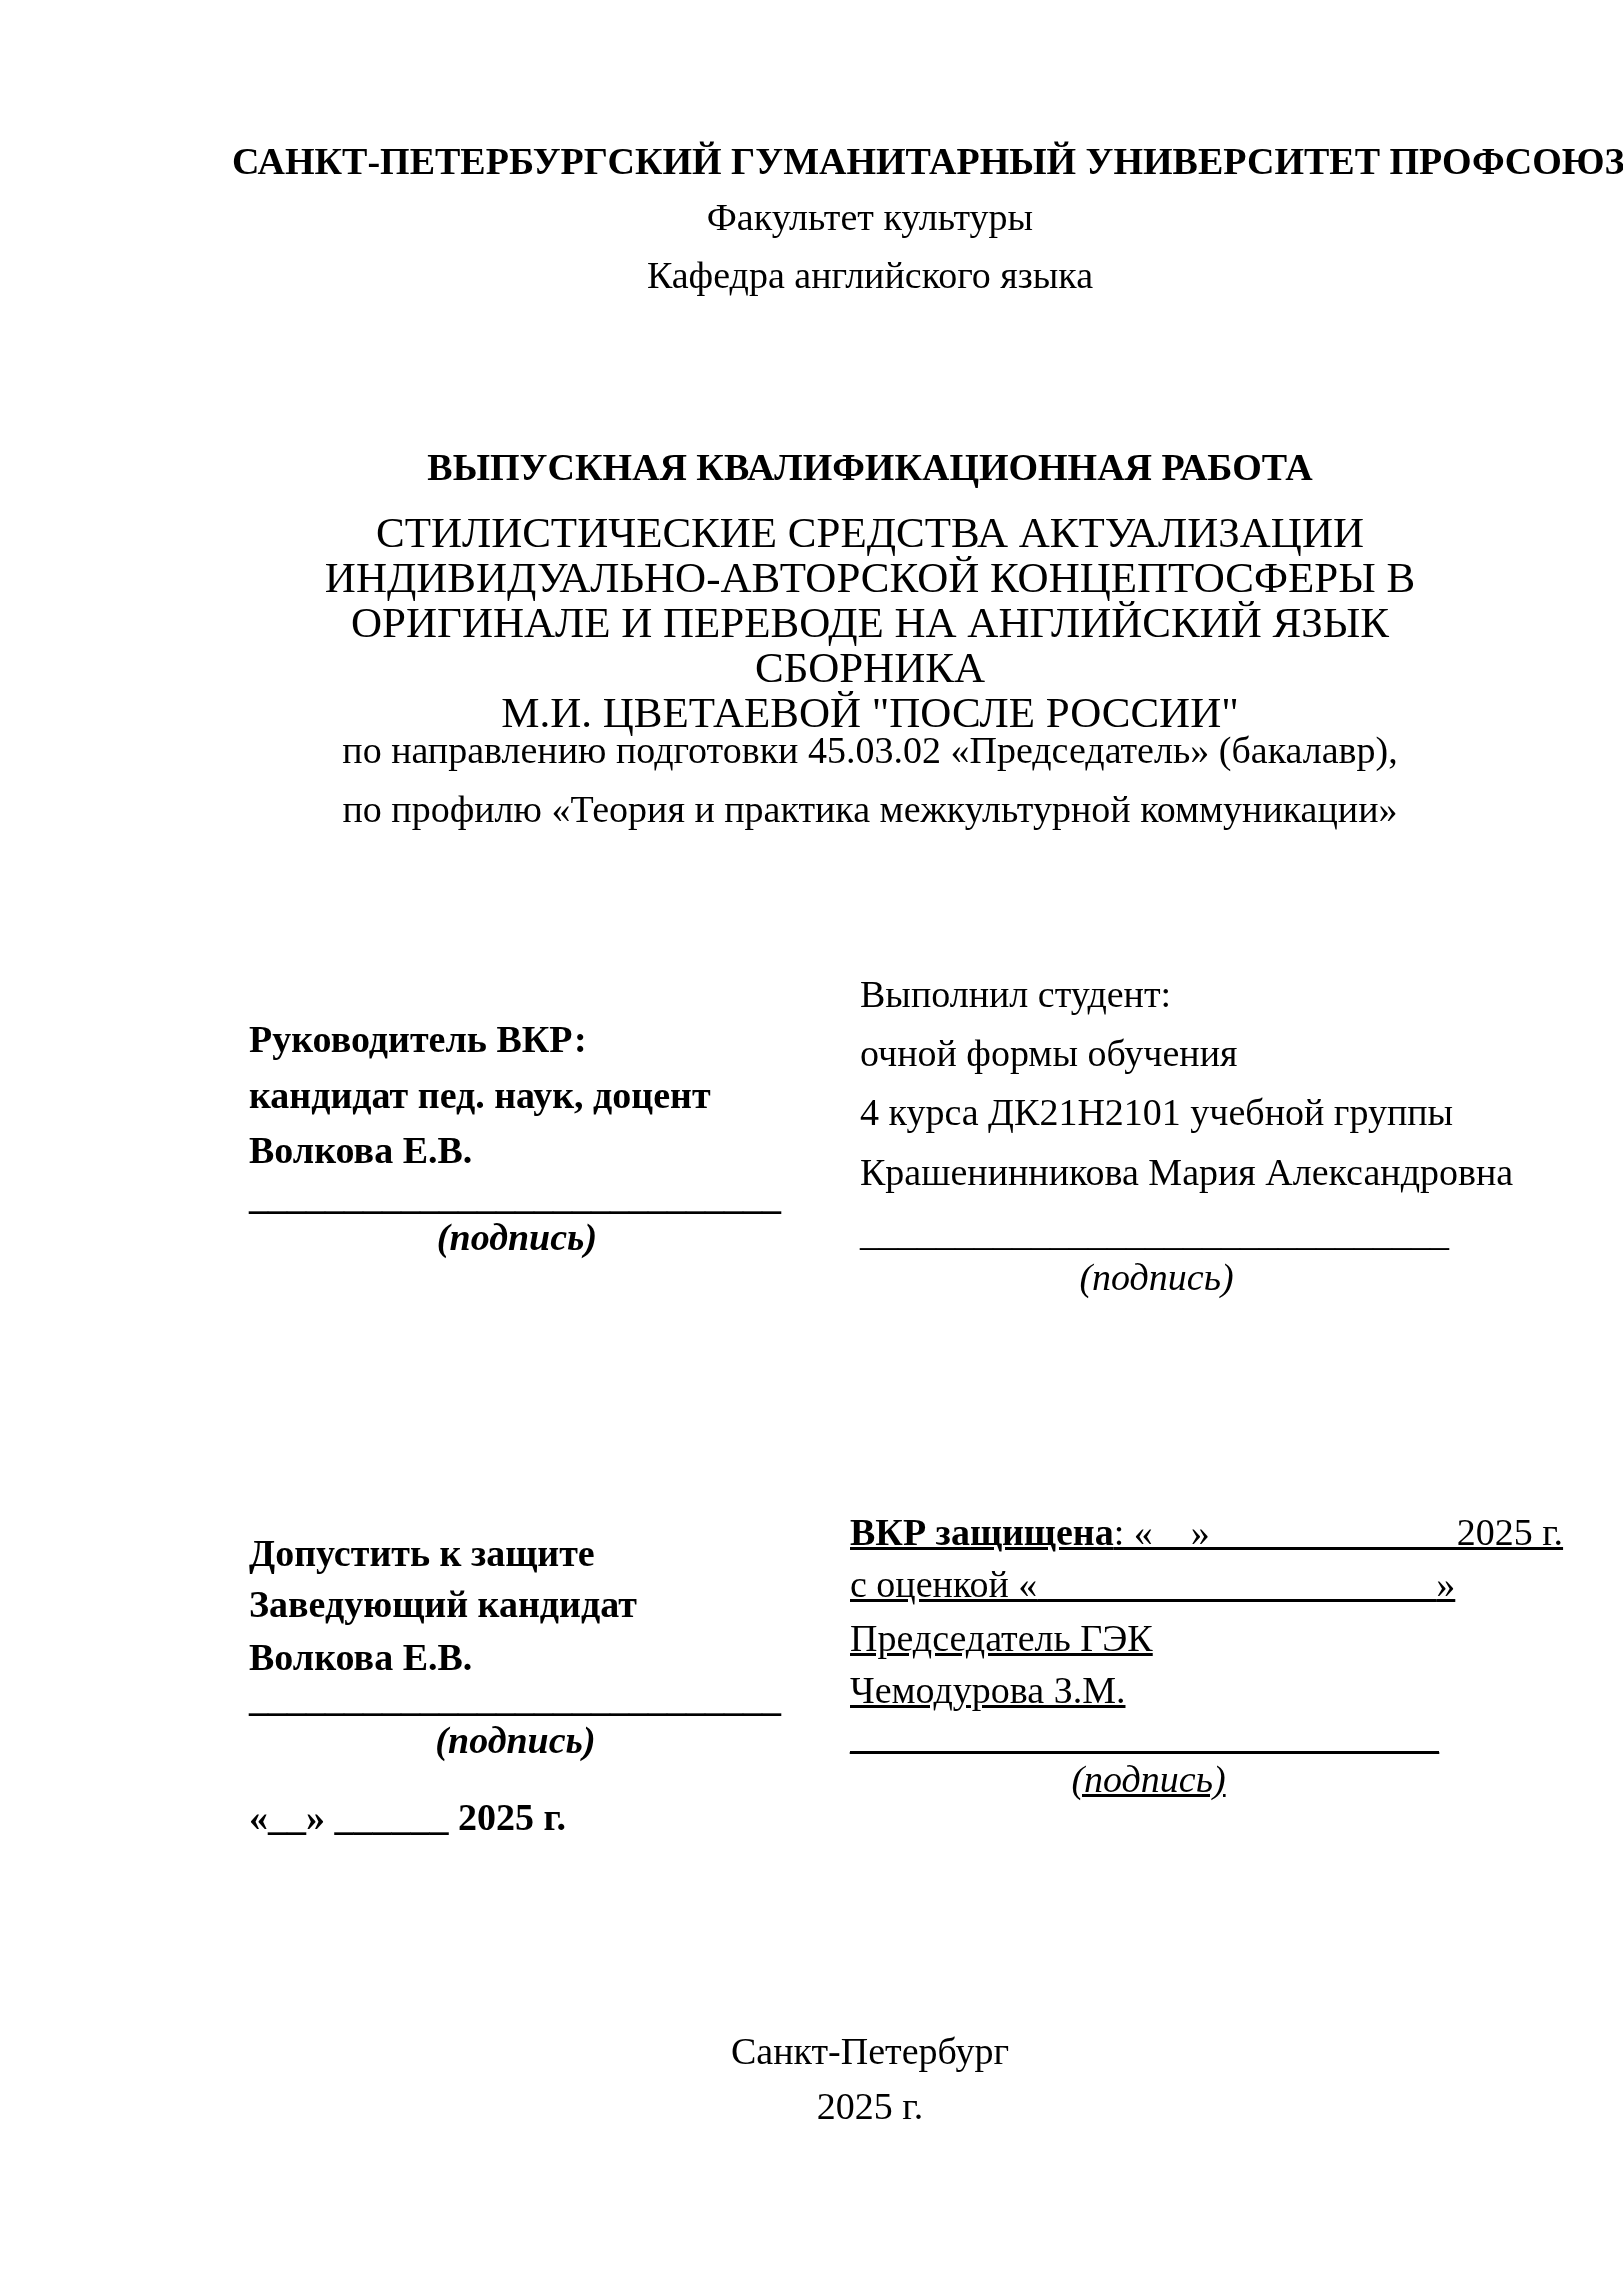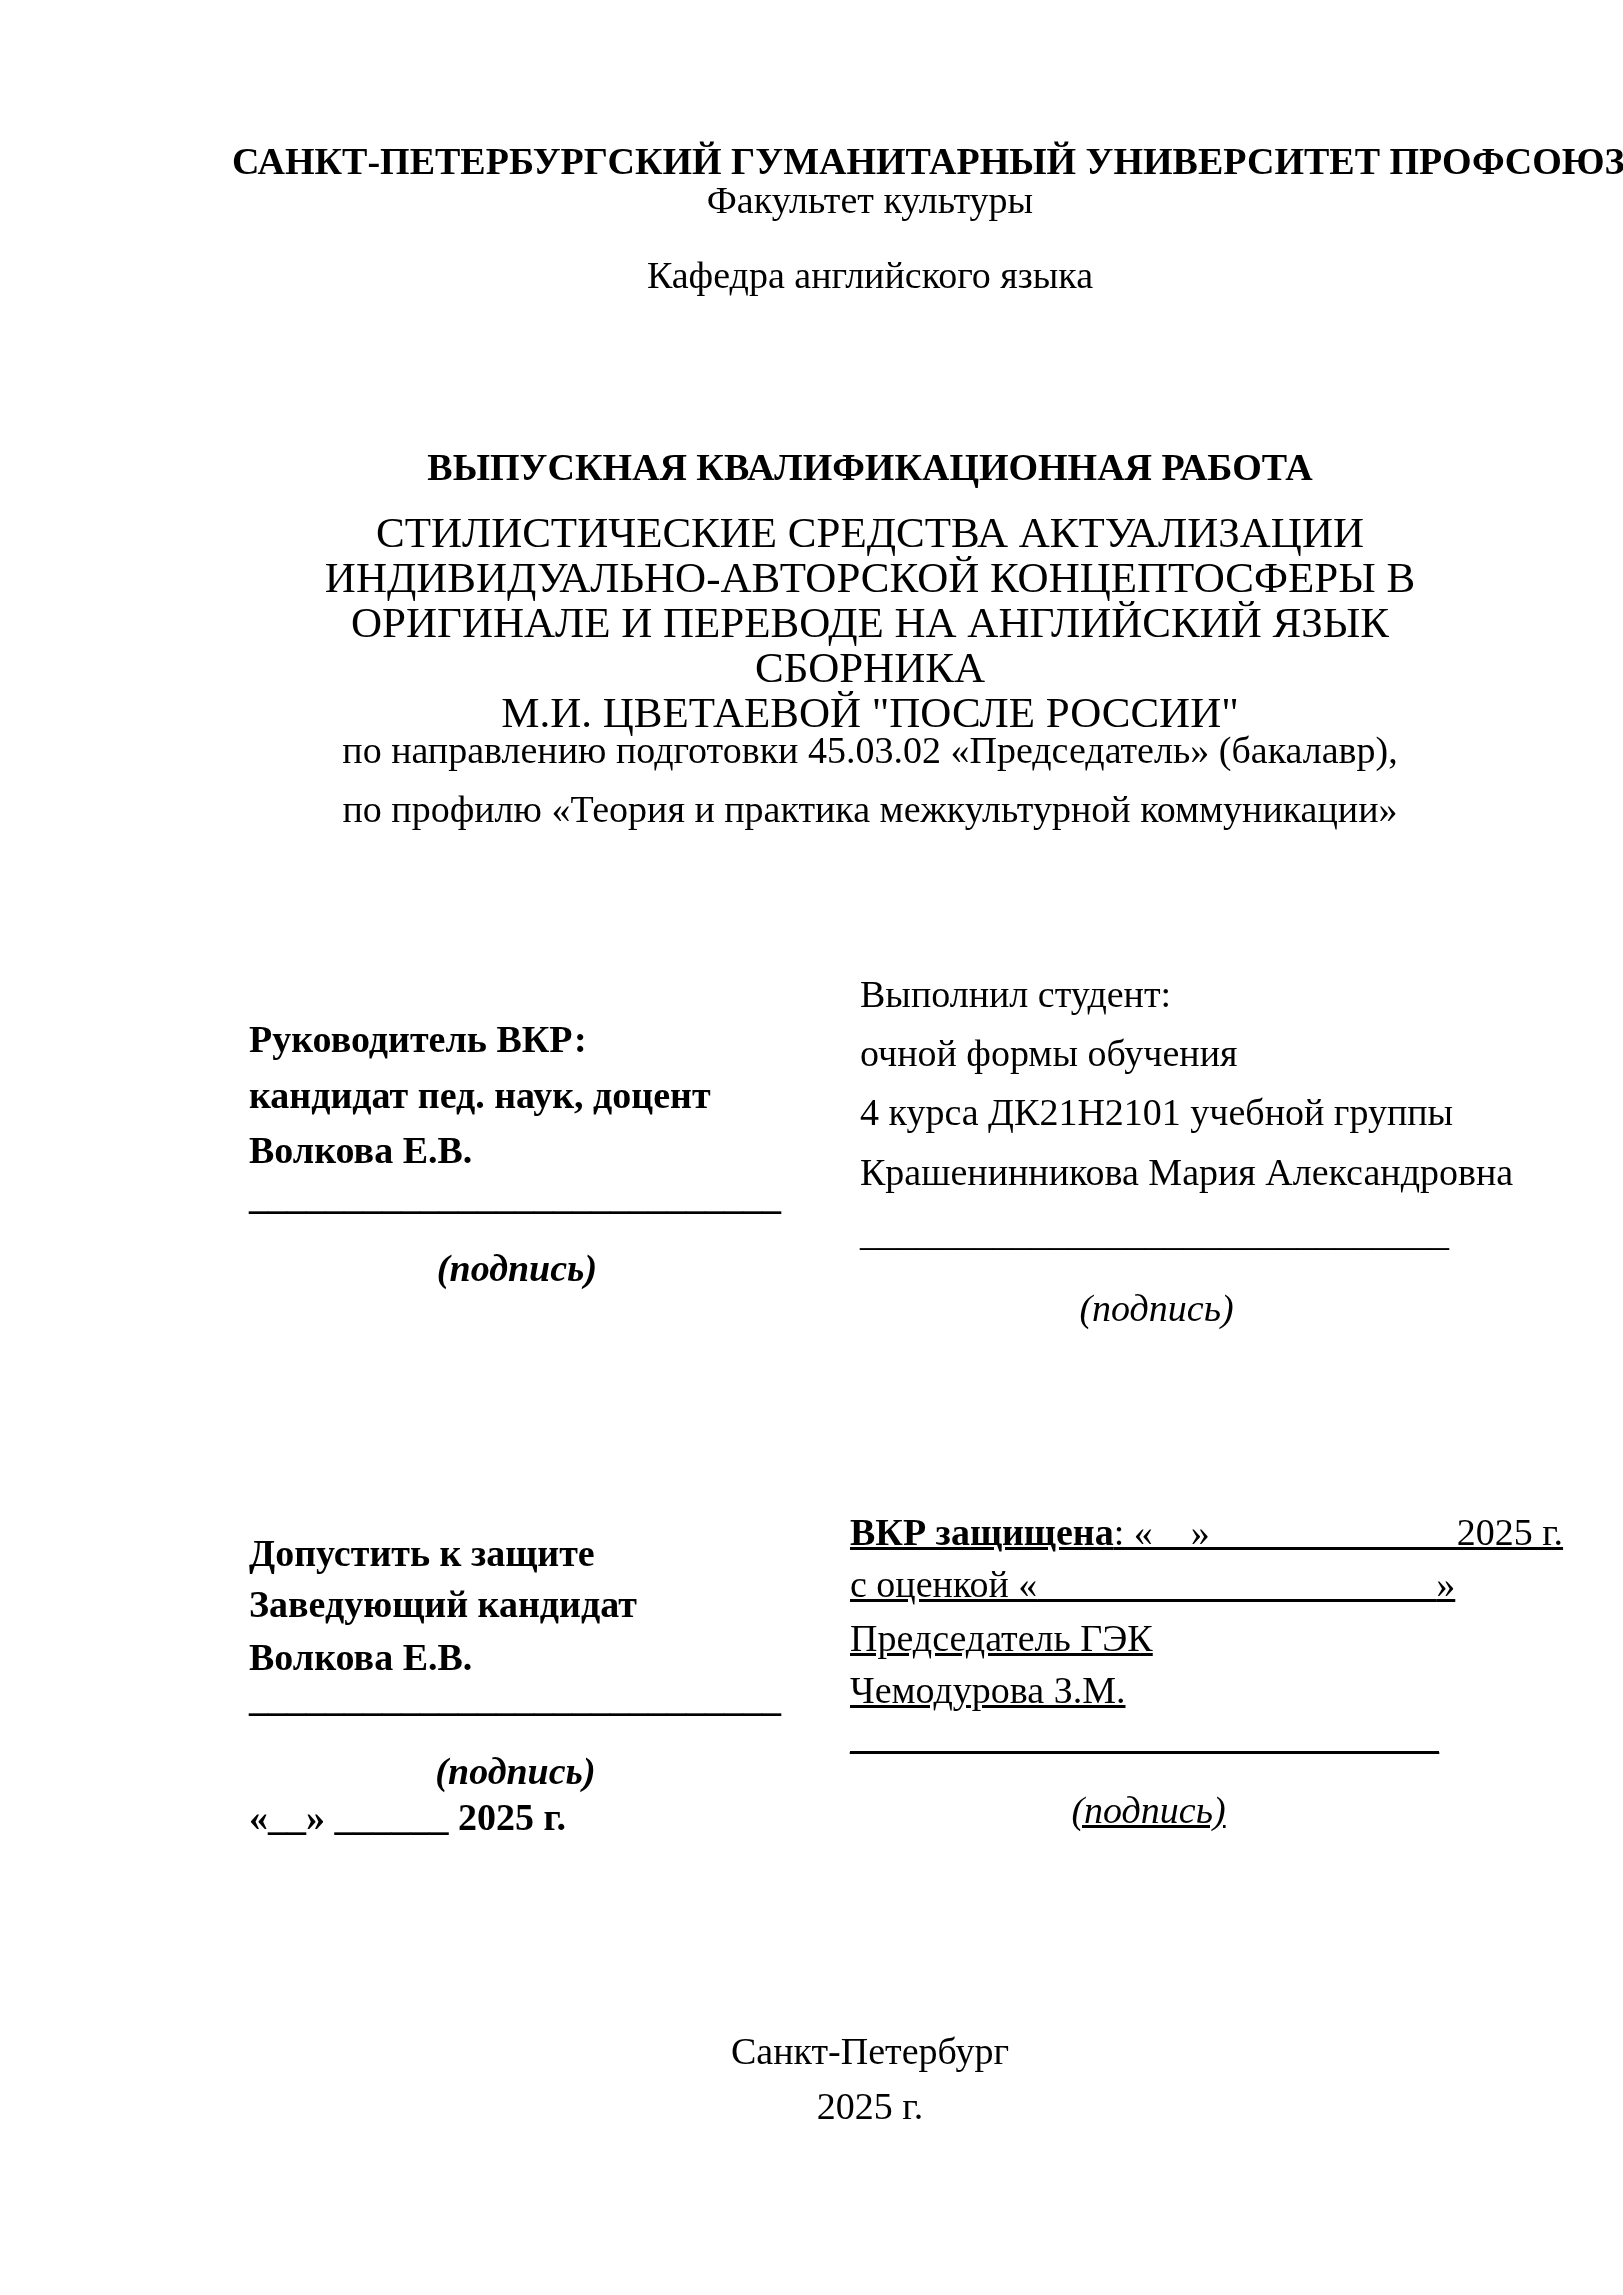--- a/index.html
+++ b/index.html
@@ -9,21 +9,21 @@
     width: 1623px;
     height: 2295px;
     background: #ffffff;
     font-family: "Liberation Serif", serif;
     color: #000000;
     overflow: hidden;
   }
   .abs { position: absolute; text-align: right; }
   .t   { font-size: 38px; line-height: 44px; white-space: nowrap; }
   .b   { font-weight: bold; }
-  .i   { font-style: italic; margin-top: 31px; }
+  .i   { font-style: italic; }
   .center-area {
     left: 232px;
     width: 1276px;
     text-align: center;
   }
   .thesis-title {
     font-size: 43px;
     line-height: 45px;
     font-weight: normal;
     white-space: normal;
@@ -36,21 +36,21 @@
   .cap-right  { width: 593px; text-align: center; }
   .cap-right2 { width: 597px; text-align: center; }
   .cap-left2  { width: 533px; text-align: center; }
 </style>
 </head>
 <body>
 
 <div class="page">
 
   <div class="abs center-area t b" style="top:139px">САНКТ-ПЕТЕРБУРГСКИЙ ГУМАНИТАРНЫЙ УНИВЕРСИТЕТ ПРОФСОЮЗОВ</div>
-  <div class="abs center-area t" style="top:178px">Факультет культуры</div>
+  <div class="abs center-area t" style="top:195px">Факультет культуры</div>
   <div class="abs center-area t b" style="top:445px">ВЫПУСКНАЯ КВАЛИФИКАЦИОННАЯ РАБОТА</div>
 
   <div class="abs center-area t" style="top:253px">Кафедра английского языка</div>
 
   <div class="abs center-area thesis-title" style="top:510px">
     <div>СТИЛИСТИЧЕСКИЕ СРЕДСТВА АКТУАЛИЗАЦИИ</div>
     <div>ИНДИВИДУАЛЬНО-АВТОРСКОЙ КОНЦЕПТОСФЕРЫ В</div>
     <div>ОРИГИНАЛЕ И ПЕРЕВОДЕ НА АНГЛИЙСКИЙ ЯЗЫК СБОРНИКА</div>
     <div>М.И. ЦВЕТАЕВОЙ "ПОСЛЕ РОССИИ"</div>
   </div>

